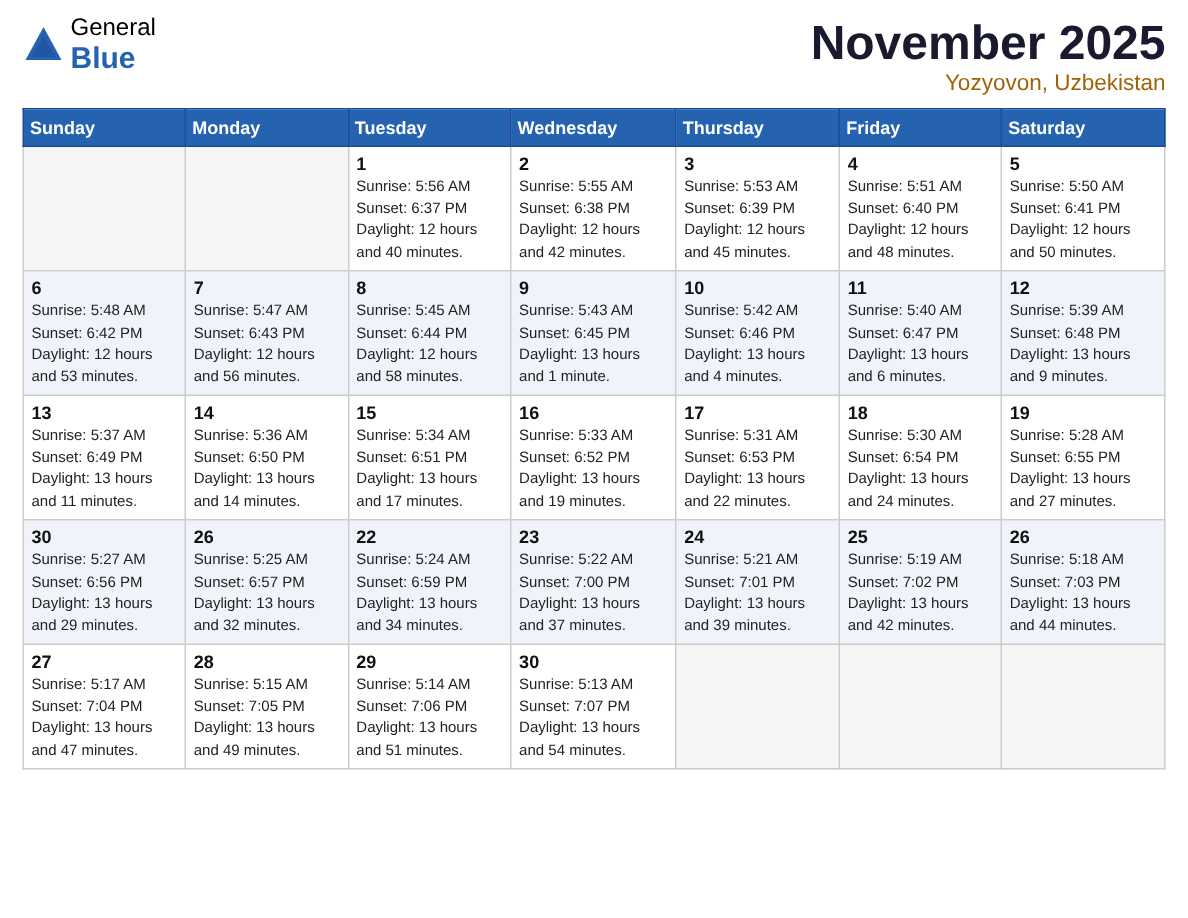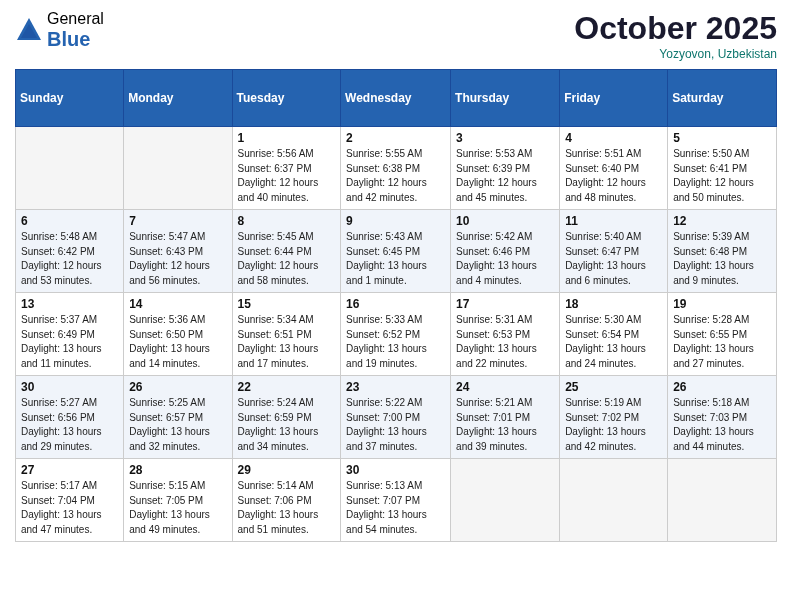--- a/index.html
+++ b/index.html
@@ -32,32 +32,32 @@
     }
     .title-block {
       text-align: right;
     }
     .month-year {
       font-size: 32px;
       font-weight: bold;
       color: #1a1a2e;
     }
     .location {
-      font-size: 12px;
-      color: #0f766e;
+      font-size: 15px;
+      color: #a16207;
     }
     .calendar {
       width: 100%;
       border-collapse: collapse;
       font-size: 10.5px;
     }
     .calendar th {
       background: #2563b0;
       color: #fff;
-      padding: 21px 4px;
+      padding: 5px 4px;
       text-align: left;
       font-size: 12px;
       font-weight: bold;
       border: 1px solid #1a4a9a;
     }
     .calendar td {
       vertical-align: top;
       border: 1px solid #ccc;
       padding: 4px 5px;
       width: 113px;
@@ -90,21 +90,21 @@
     <svg class="logo-icon" viewBox="0 0 28 28" xmlns="http://www.w3.org/2000/svg">
       <polygon points="14,2 26,24 2,24" fill="#2563b0"></polygon>
       <polygon points="14,8 22,22 6,22" fill="#1a4a9a" opacity="0.5"></polygon>
     </svg>
     <div class="logo-text">
       <span>General</span>
       <span style="color:#2563b0;font-weight:bold;font-size:20px;">Blue</span>
     </div>
   </div>
   <div class="title-block">
-    <div class="month-year">October 2025</div>
+    <div class="month-year">November 2025</div>
     <div class="location">Yozyovon, Uzbekistan</div>
   </div>
 </div>
 
 <table class="calendar">
   <thead>
     <tr>
       <th>Sunday</th>
       <th>Monday</th>
       <th>Tuesday</th>

